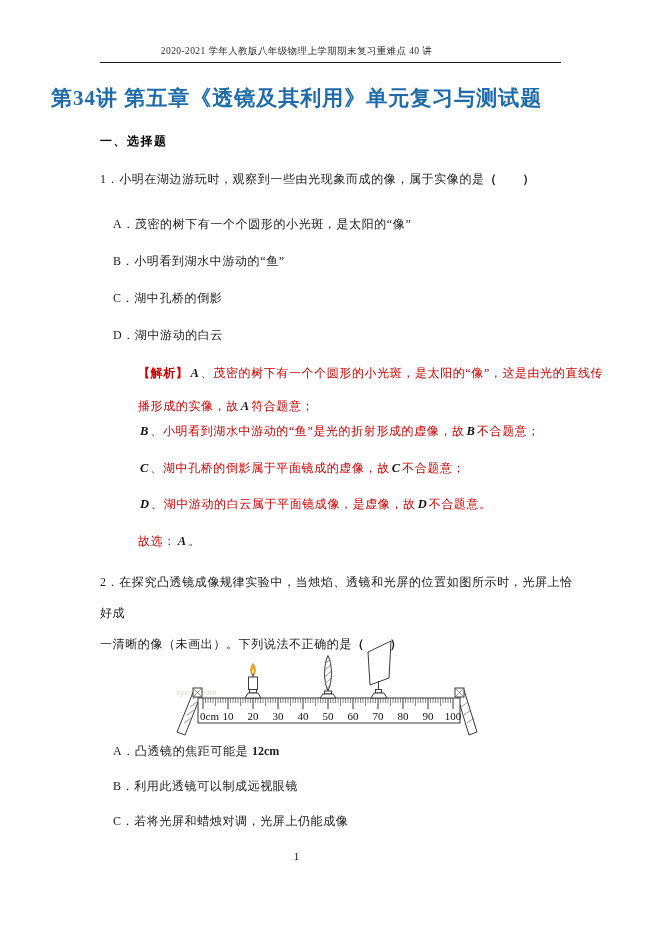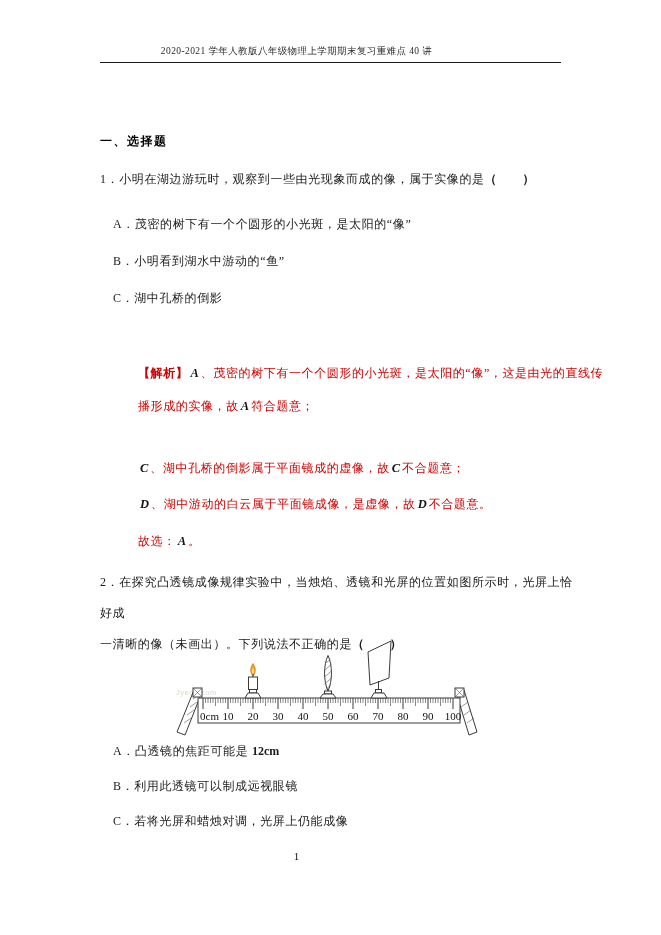--- a/index.html
+++ b/index.html
@@ -36,34 +36,39 @@
   .wm{font-family:"Liberation Sans",sans-serif;font-size:7.5px;fill:#dcd7c9;letter-spacing:.5px;}
 </style>
 </head>
 <body>
 
 <div class="page">
 
   <div class="abs center hdr" style="top:45px;">2020-2021 学年人教版八年级物理上学期期末复习重难点 40 讲</div>
   <div class="abs rule" style="top:62px;"></div>
 
+  <div class="abs center title" style="top:84px;">第34讲 第五章《透镜及其利用》单元复习与测试题</div>
 
   <div class="abs sect" style="top:133px;">一、选择题</div>
 
   <div class="abs stem body-text" style="top:169px;">
     <span>1．小明在湖边游玩时，观察到一些由光现象而成的像，属于实像的是</span><span class="paren">（　　）</span>
   </div>
   <div class="abs opt body-text" style="top:214px;">A．茂密的树下有一个个圆形的小光斑，是太阳的“像”</div>
   <div class="abs opt body-text" style="top:251px;">B．小明看到湖水中游动的“鱼”</div>
   <div class="abs opt body-text" style="top:288px;">C．湖中孔桥的倒影</div>
+  <div class="abs opt body-text" style="top:325px;">D．湖中游动的白云</div>
 
   <div class="abs stem body-text wrap2 red" style="top:357px;">
     <b>【解析】</b><span class="ltr">A</span><span>、茂密的树下有一个个圆形的小光斑，是太阳的“像”，这是由光的直线传播形成</span><span>的实像，故</span><span class="ltr">A</span><span>符合题意；</span>
   </div>
 
+  <div class="abs stem body-text red" style="top:421px;">
+    <span class="ltr">B</span><span>、小明看到湖水中游动的“鱼”是光的折射形成的虚像，故</span><span class="ltr">B</span><span>不合题意；</span>
+  </div>
 
   <div class="abs stem body-text red" style="top:458px;">
     <span class="ltr">C</span><span>、湖中孔桥的倒影属于平面镜成的虚像，故</span><span class="ltr">C</span><span>不合题意；</span>
   </div>
 
   <div class="abs stem body-text red" style="top:494px;">
     <span class="ltr">D</span><span>、湖中游动的白云属于平面镜成像，是虚像，故</span><span class="ltr">D</span><span>不合题意。</span>
   </div>
 
   <div class="abs stem body-text red" style="top:531px;">

